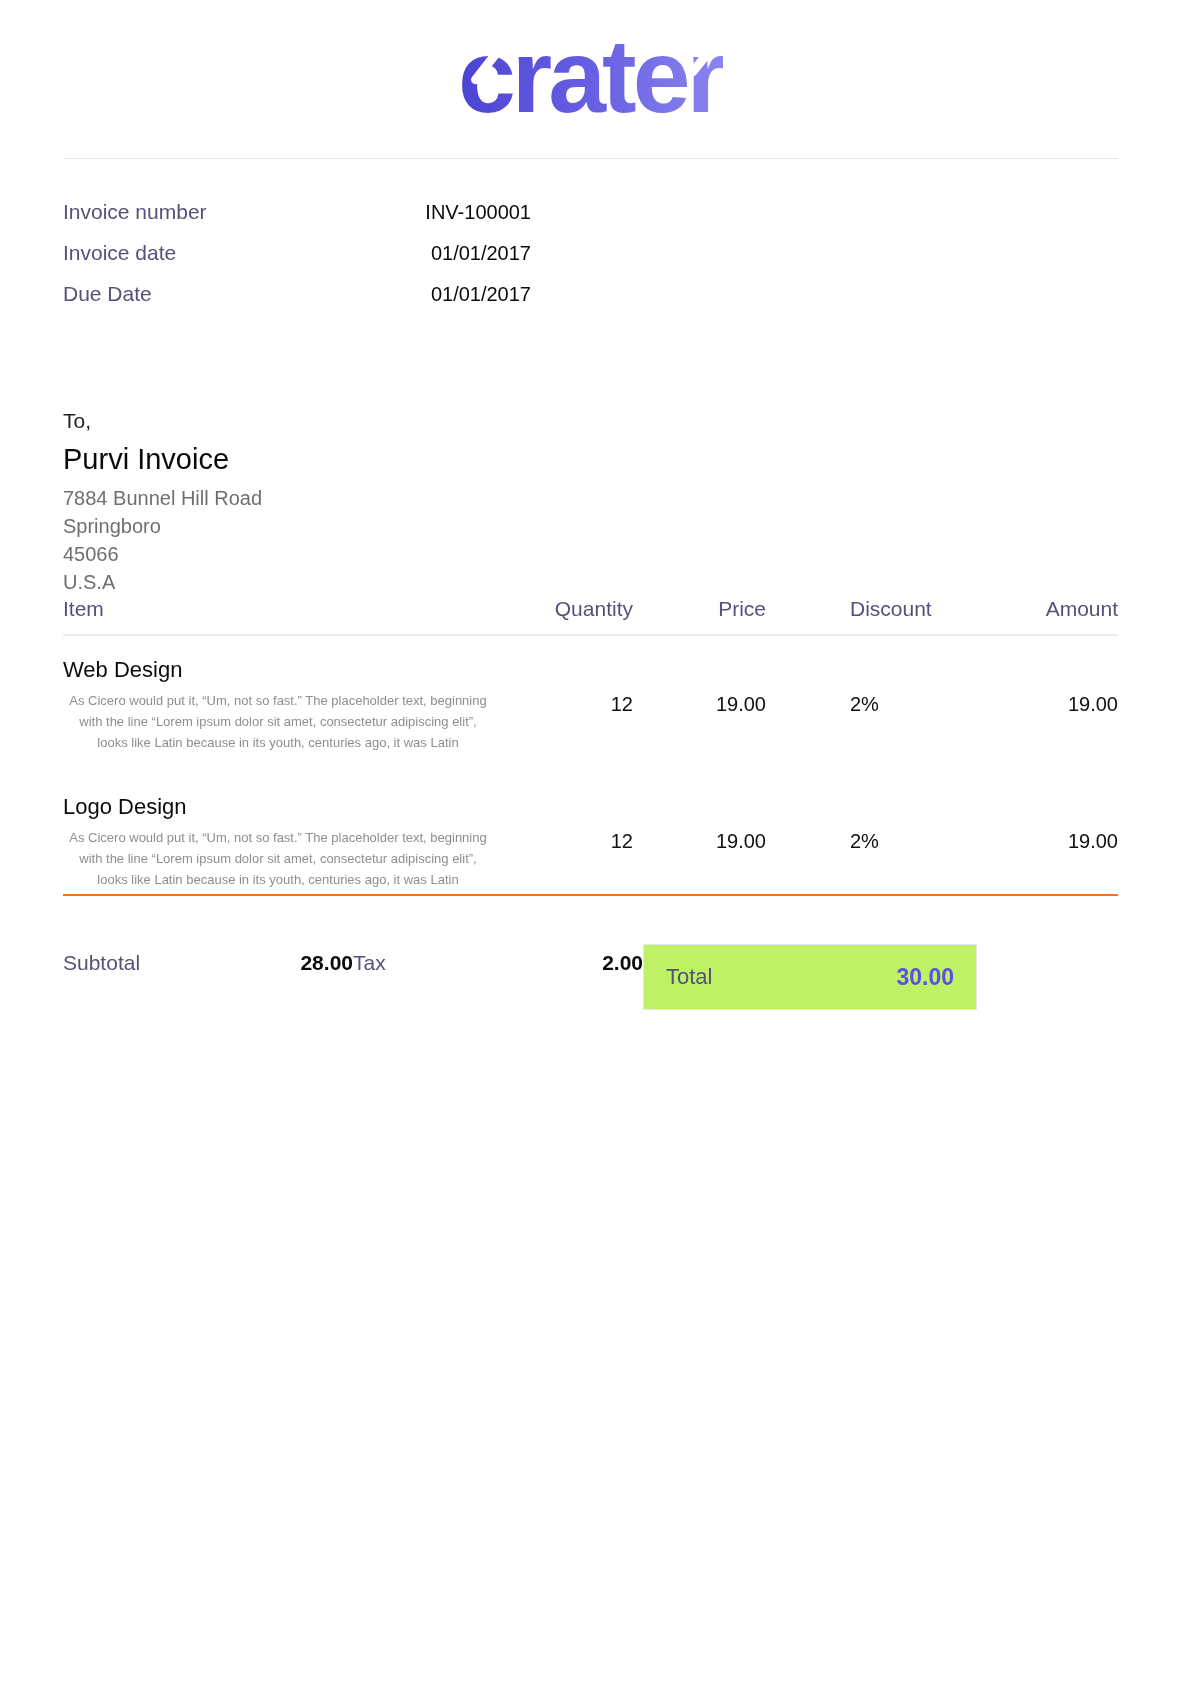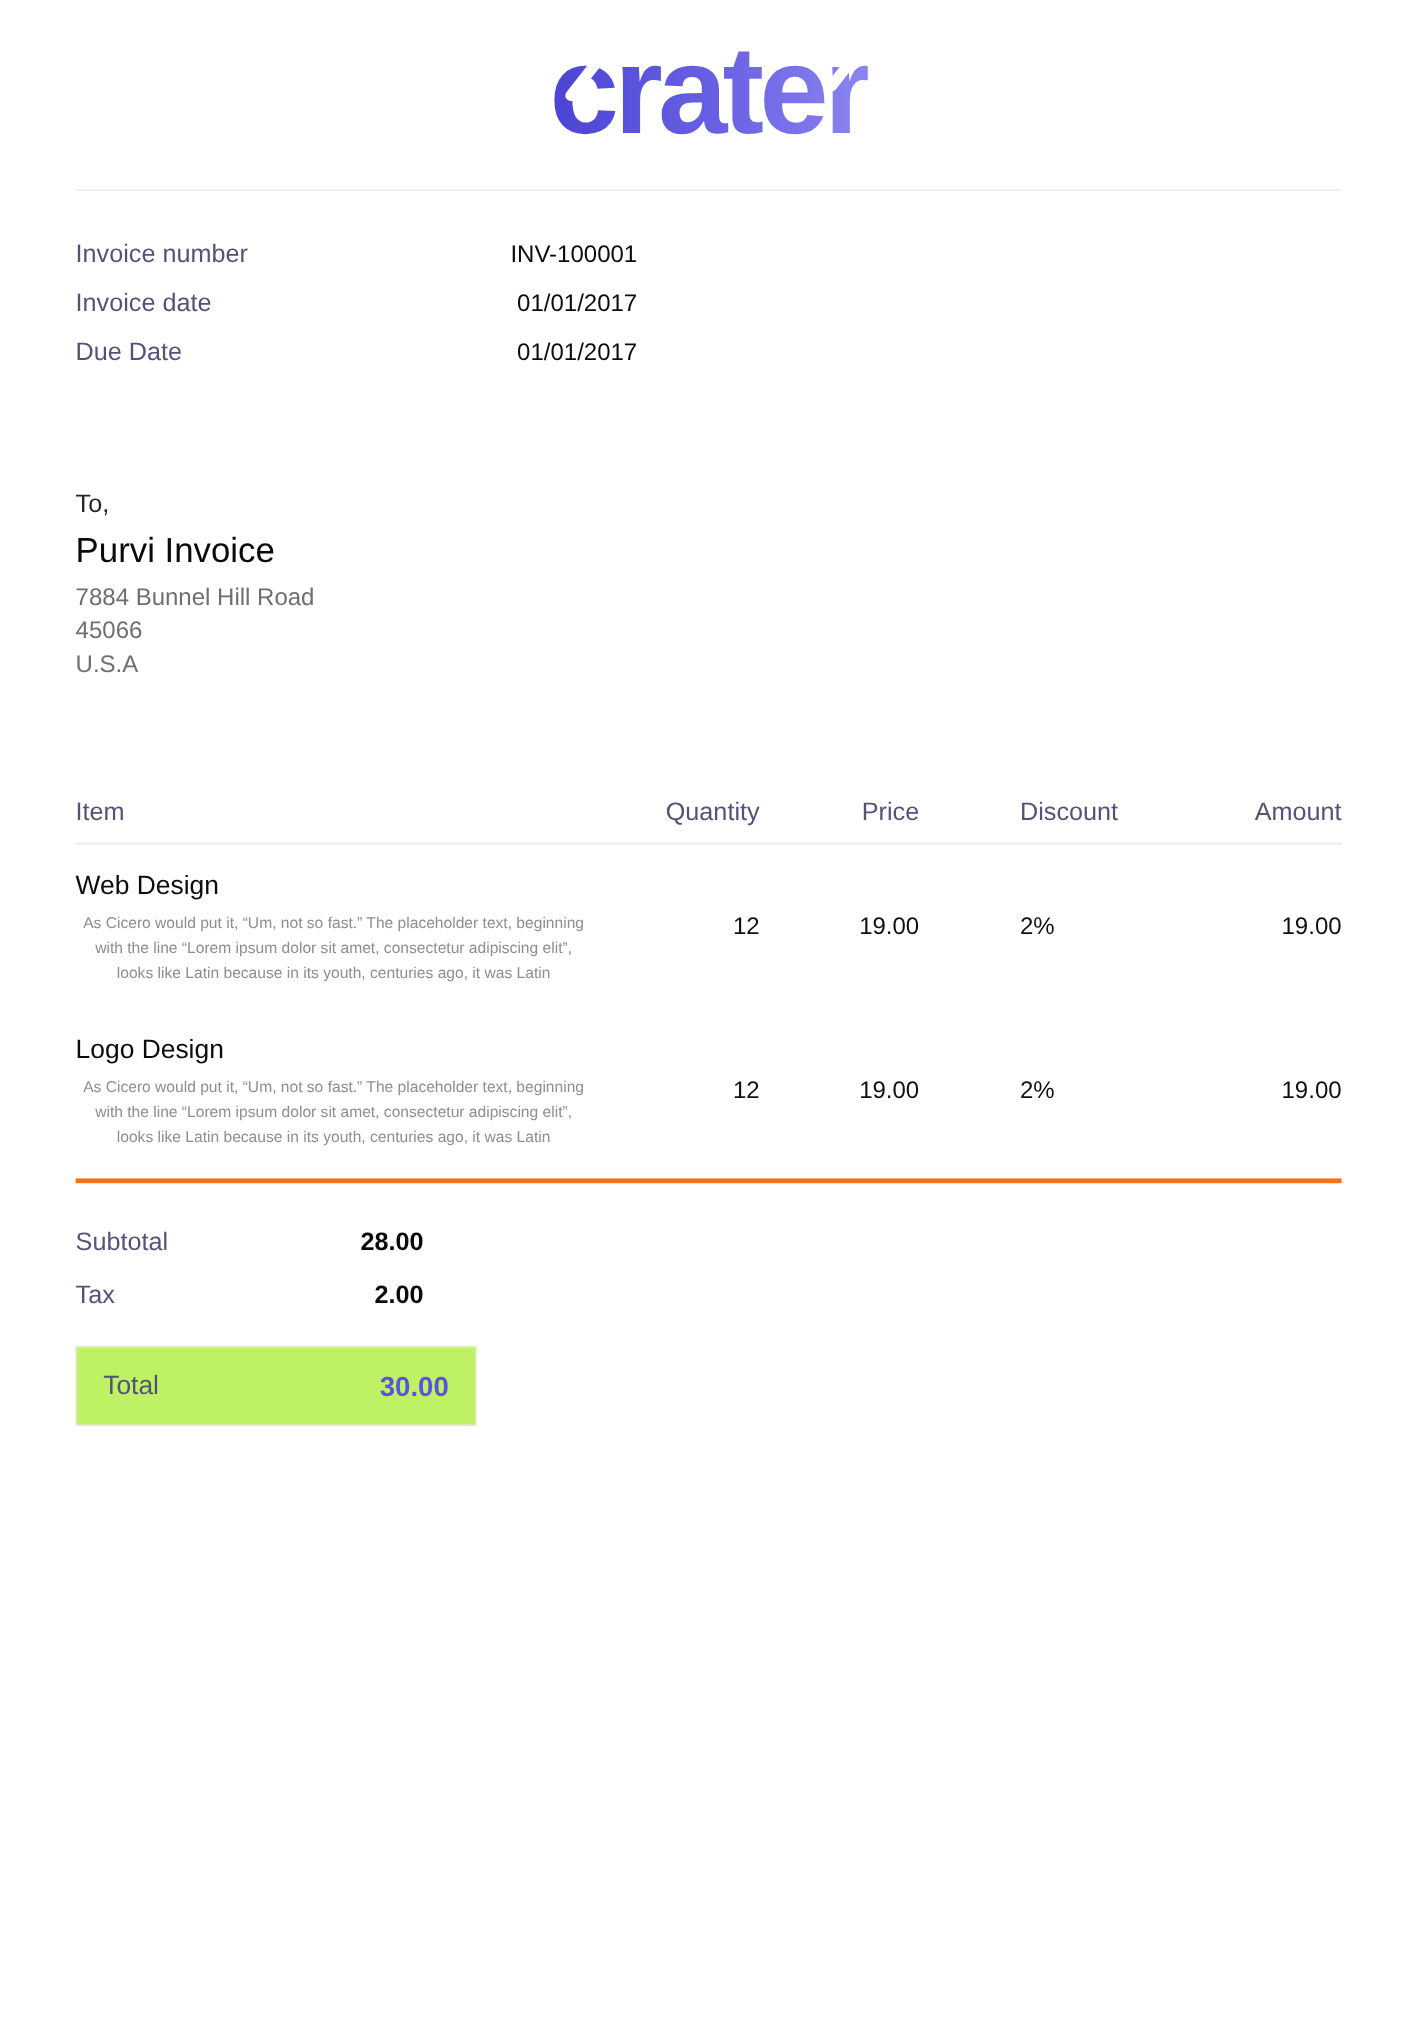--- a/index.html
+++ b/index.html
@@ -58,34 +58,34 @@
   .meta-row { display: flex; justify-content: space-between; align-items: baseline; margin-bottom: 15px; gap: 11px; }
   .meta-label { font-size: 21px; color: #54527a; line-height: 26px; }
   .meta-value { font-size: 20px; color: #0c0c0d; line-height: 26px; }
 
   
   .bill-to { margin-top: 86px; }
   .to-label { font-size: 21px; color: #232325; line-height: 26px; }
   .buyer-name { font-size: 29px; font-weight: 400; color: #0a0a0b; line-height: 38px; margin-top: 6px; margin-bottom: 6px; }
 
   
-  .items { margin-top: 96px; border-bottom: 4px solid #f97316; padding-bottom: 24px; }
+  .items { border-bottom: 2px solid #f97316; padding-bottom: 4px; }
   .tgrid { display: grid; grid-template-columns: 440px 130px 133px 200px 1fr; }
   .thead { padding-bottom: 12px; border-bottom: 2px solid #ededed; }
   .th { font-size: 21px; color: #54527a; line-height: 26px; font-weight: 400; }
   .col-right { text-align: right; }
   .col-discount { padding-left: 84px; }
   .item-row { padding-top: 20px; }
   .item-row + .item-row { margin-top: 20px; }
   .item-name { font-size: 22px; color: #0c0c0d; line-height: 28px; margin-bottom: 6px; }
   .item-desc { font-size: 13px; color: #8e8e8e; line-height: 21px; width: 430px; text-align: center; }
   .cell-num { font-size: 20px; color: #101010; padding-top: 36px; line-height: 25px; }
 
   
-  .totals { display: flex; flex-direction: column; align-items: flex-start; margin-top: 36px; }
+  .totals { display: flex; flex-direction: row; align-items: center; margin-top: 36px; }
   .totals-row { display: flex; justify-content: space-between; align-items: baseline; width: 290px; margin-bottom: 17px; }
   .totals-label { font-size: 21px; color: #54527a; line-height: 27px; }
   .totals-value { font-size: 21px; font-weight: 700; color: #0b0b0c; line-height: 27px; }
   .total-box {
     width: 334px;
     margin-right: -22px;
     margin-top: 12px;
     border: 1px solid #e6e6e8;
     padding: 18px 22px;
     display: flex;
@@ -125,20 +125,21 @@
         <span class="meta-value">01/01/2017</span>
       </div>
     </div>
   </div>
 
   <div class="bill-to">
     <div class="to-label">To,</div>
     <div class="buyer-name">Purvi Invoice</div>
     <div class="buyer-address">
       <div class="addr-line">7884 Bunnel Hill Road</div>
+      <div class="addr-line">Springboro</div>
       <div class="addr-line">45066</div>
       <div class="addr-line">U.S.A</div>
     </div>
   </div>
 
   <div class="items">
     <div class="tgrid thead">
       <div class="th">Item</div>
       <div class="th col-right">Quantity</div>
       <div class="th col-right">Price</div>

